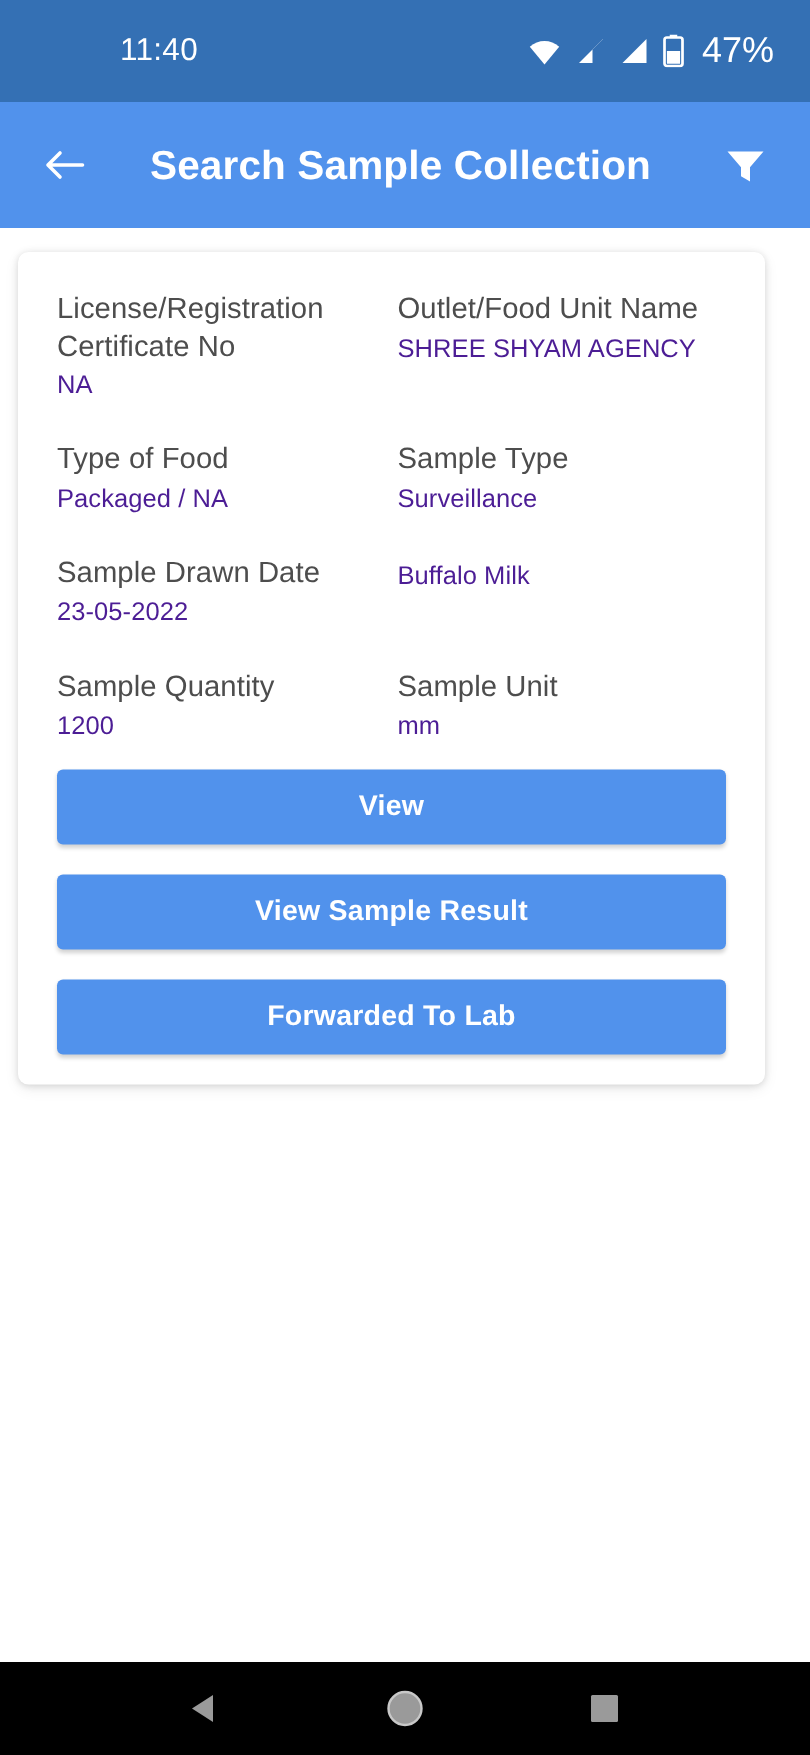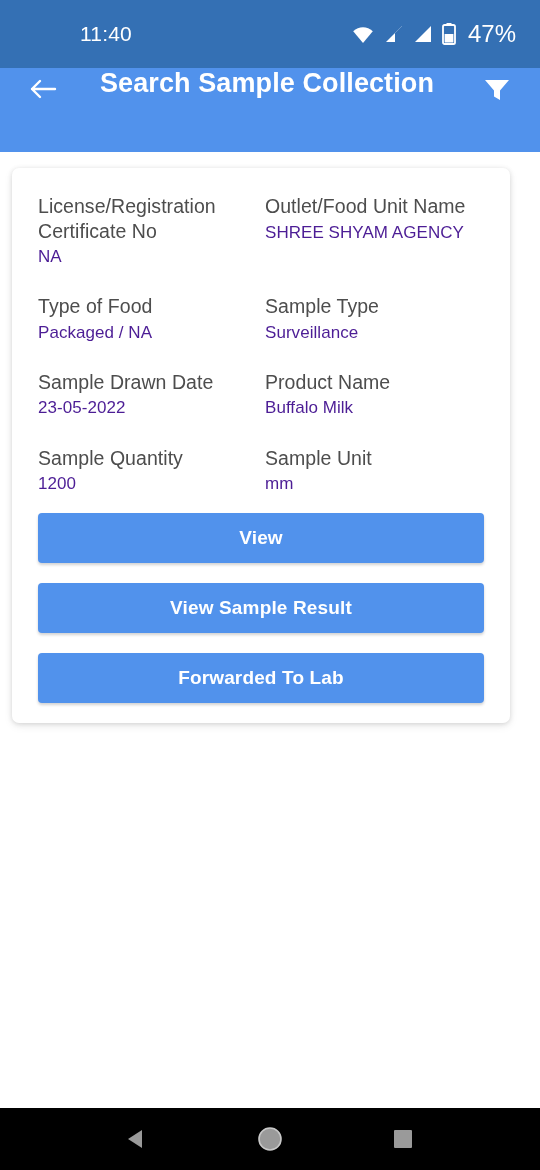--- a/index.html
+++ b/index.html
@@ -18,21 +18,21 @@
     padding:0 24px 0 80px;
   }
   .status-time { color:#ffffff; font-size:21px; font-weight:500; letter-spacing:.2px;text-align:center; }
   .status-icons { display:flex; align-items:center; gap:9px; }
   .status-icons svg { display:block; }
   .battery-pct { color:#ffffff; font-size:24px; font-weight:500; margin-left:3px; }
 
   
   .appbar {
     height:84px; background:#5192ec;
-    display:flex; padding:0 22px;
+    display:flex; align-items:center; padding:0 22px;
     position:relative;
   }
   .appbar-back { width:42px; height:42px; display:flex; align-items:center; justify-content:center; cursor:pointer; }
   .appbar-title {
     flex:1; text-align:center; color:#ffffff;
     font-size:27px; font-weight:700; letter-spacing:.1px;
     margin-left:-6px;
   }
   .appbar-filter { width:42px; height:42px; display:flex; align-items:center; justify-content:center; cursor:pointer; }
 
@@ -148,21 +148,20 @@
         <div class="field">
           <div class="field-label">Sample Type</div>
           <div class="field-value">Surveillance</div>
         </div>
 
         <div class="field">
           <div class="field-label">Sample Drawn Date</div>
           <div class="field-value">23-05-2022</div>
         </div>
         <div class="field">
-          <div class="field-label">Product Name</div>
           <div class="field-value">Buffalo Milk</div>
         </div>
 
         <div class="field">
           <div class="field-label">Sample Quantity</div>
           <div class="field-value">1200</div>
         </div>
         <div class="field">
           <div class="field-label">Sample Unit</div>
           <div class="field-value">mm</div>

